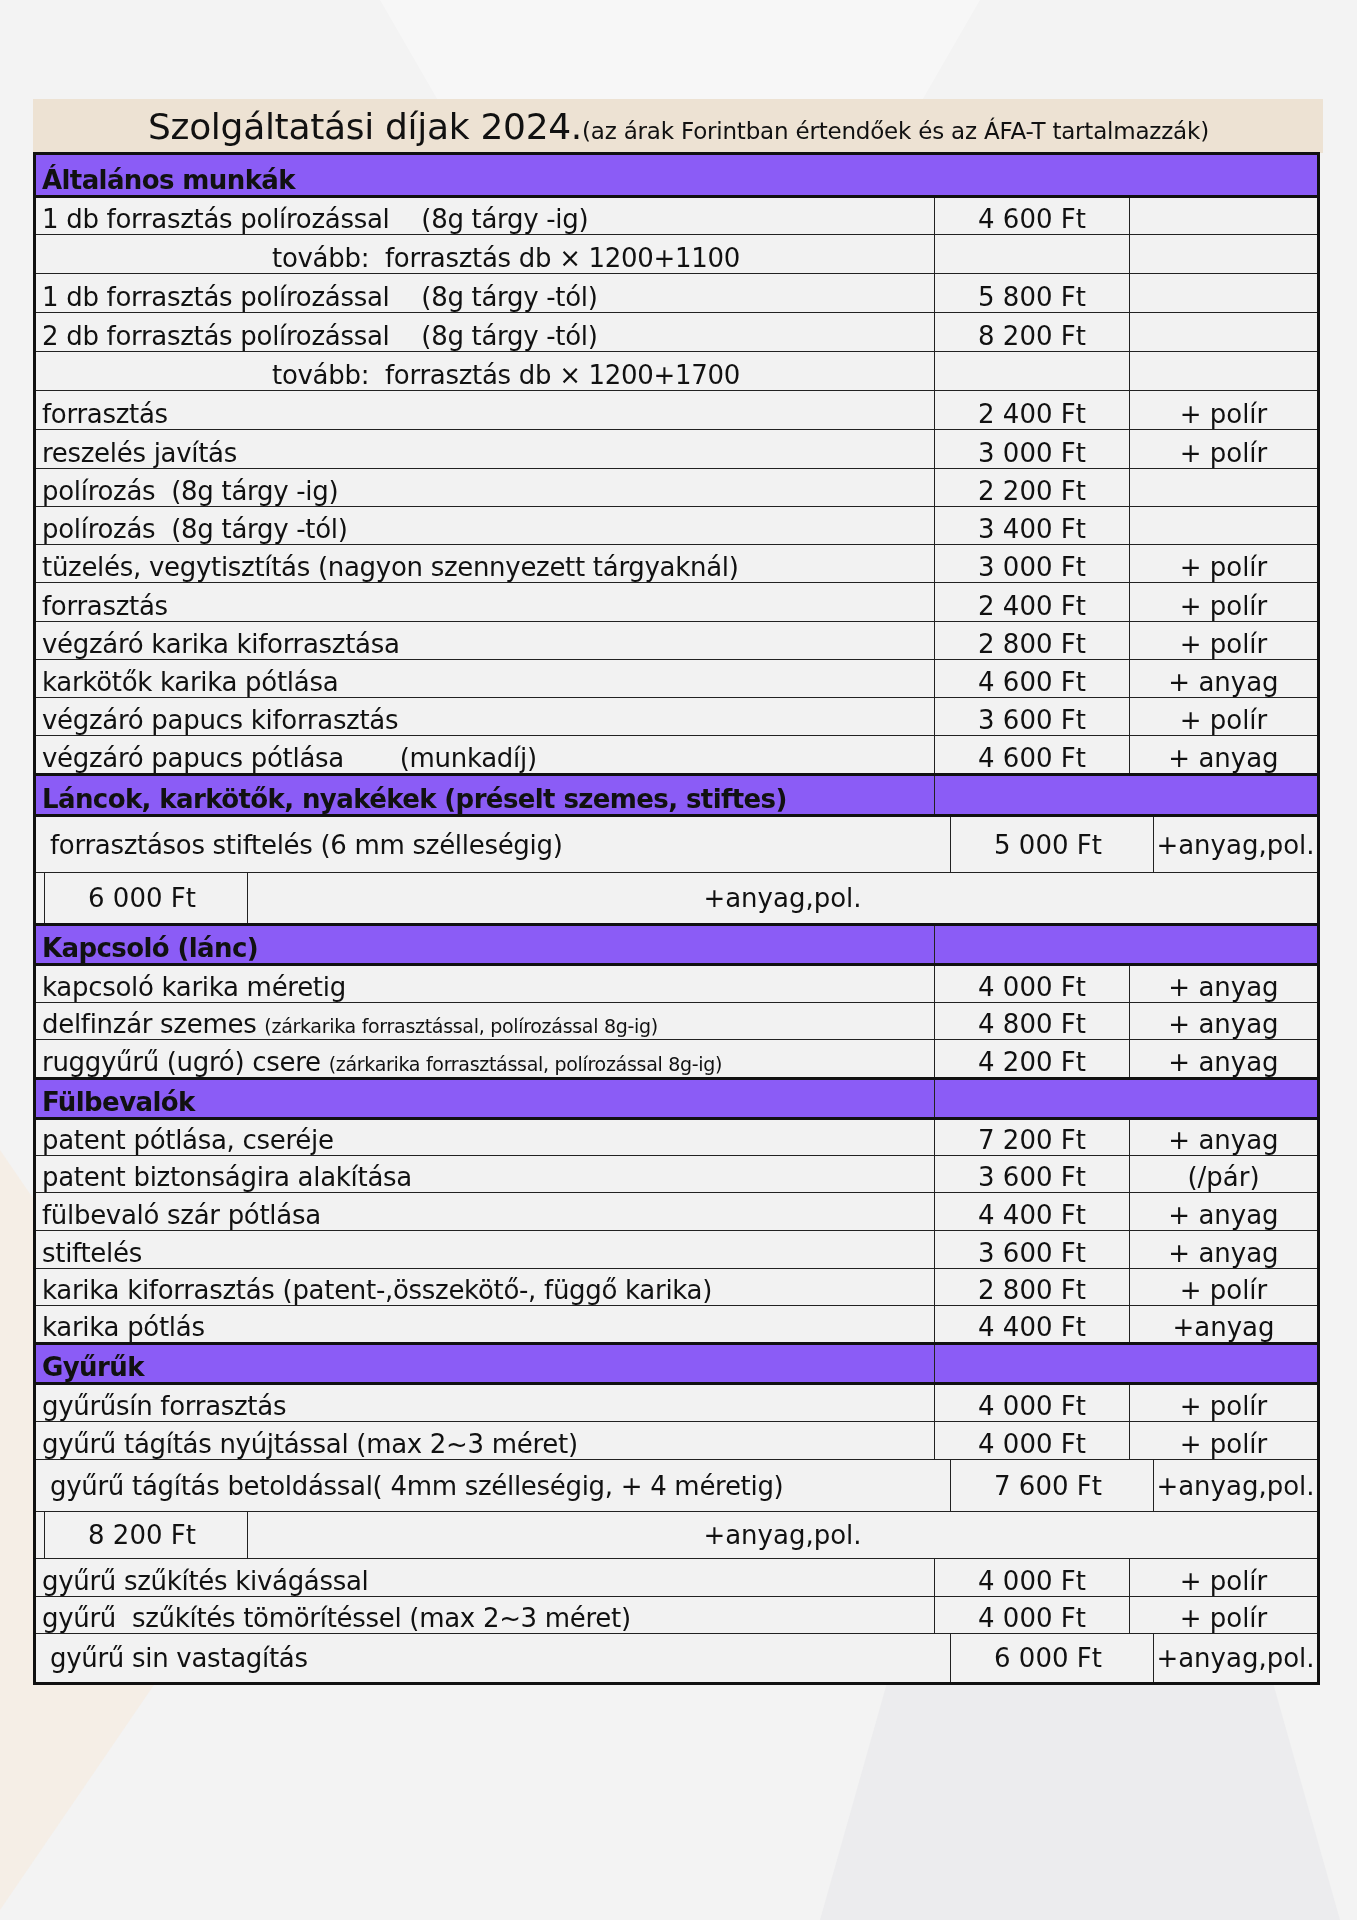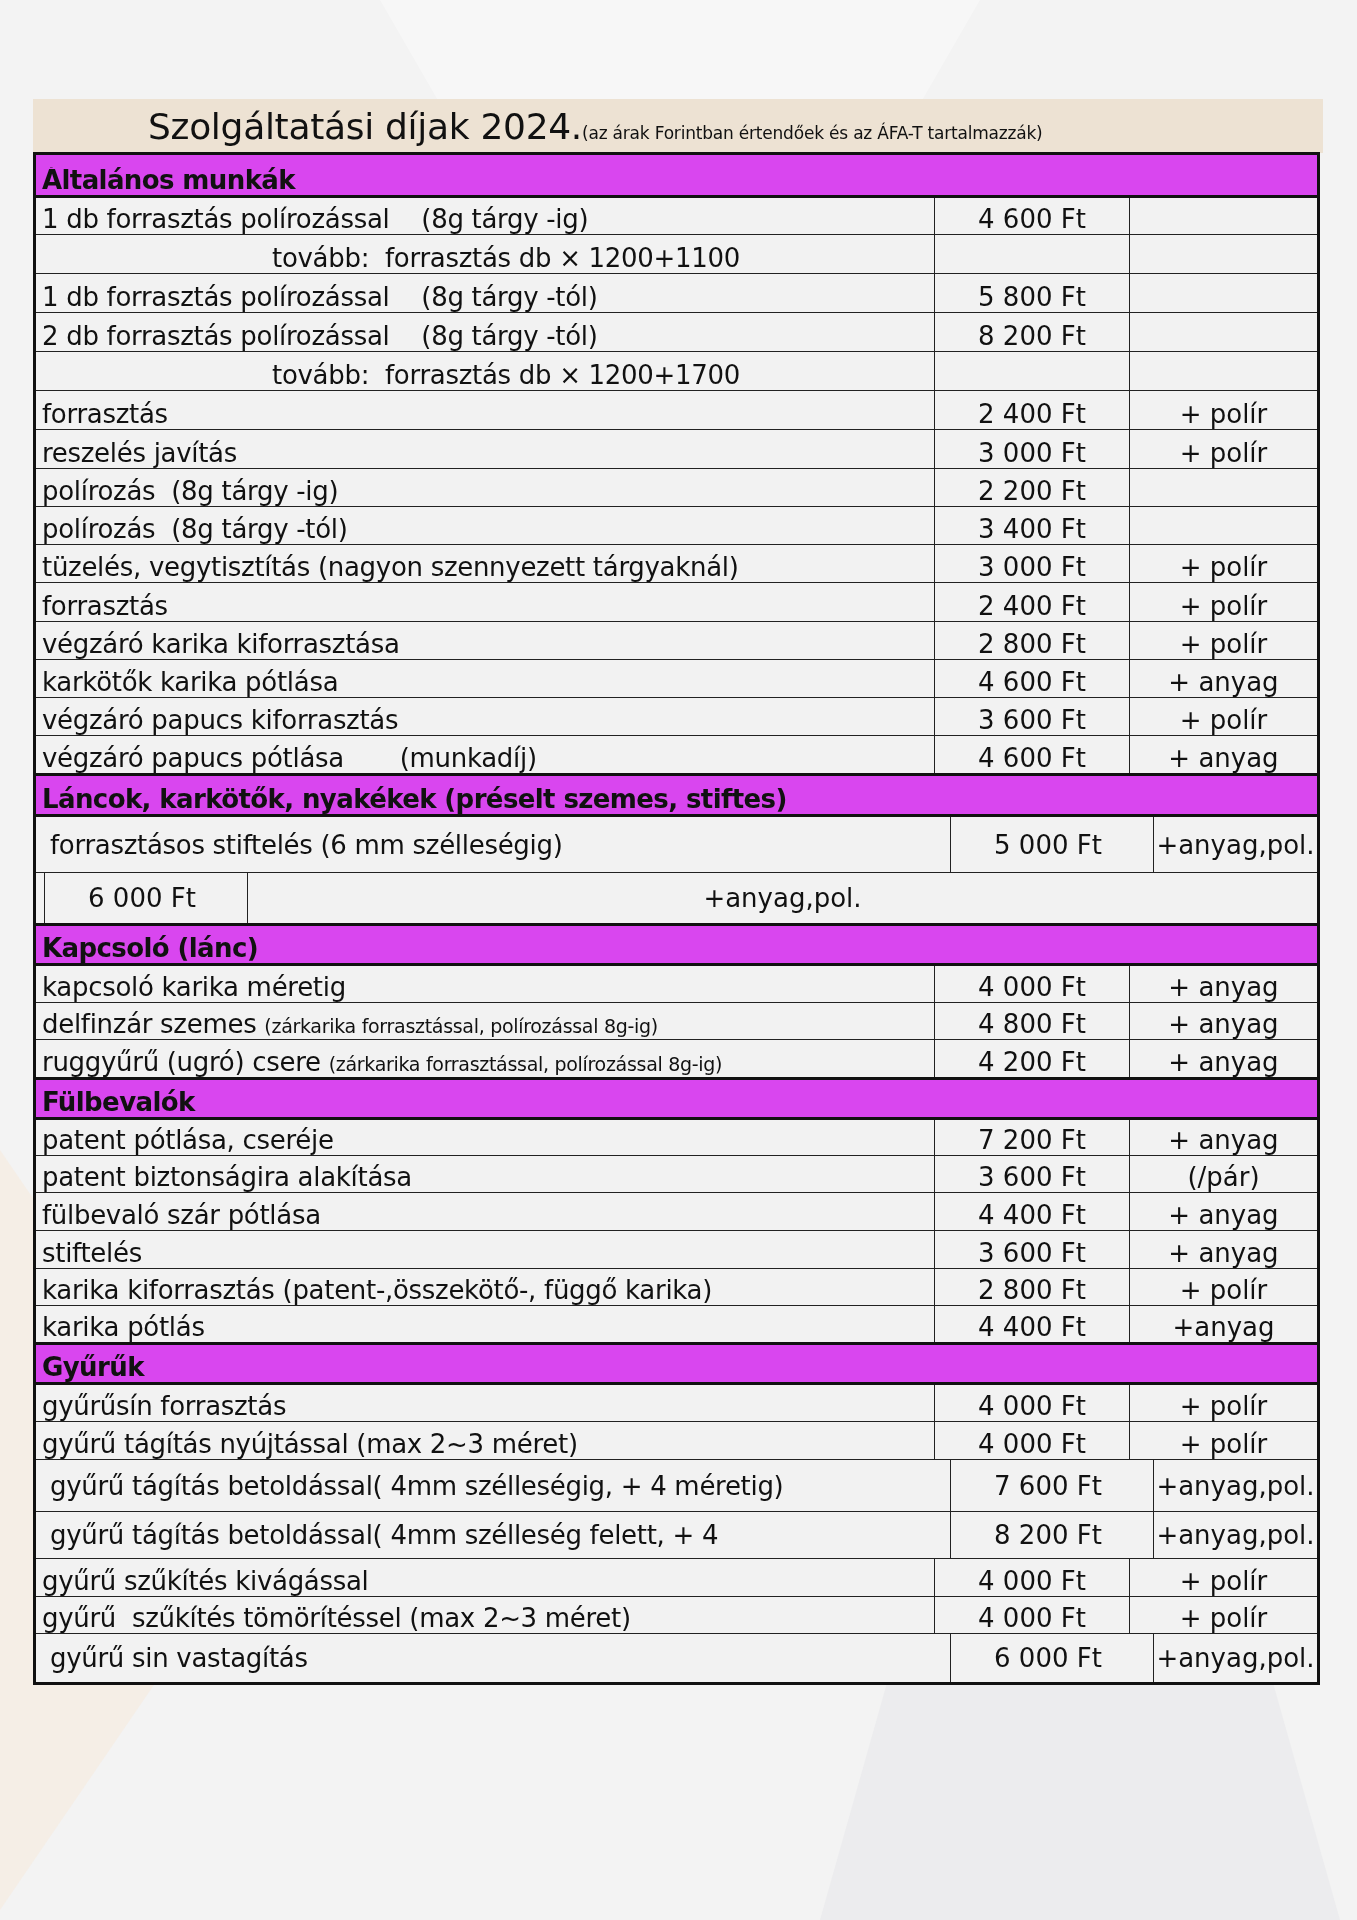--- a/index.html
+++ b/index.html
@@ -16,37 +16,37 @@
 
   .title-band {
     position:absolute; left:33px; top:99px; width:1290px; height:54px;
     background:#ede2d3;
   }
   .title {
     position:absolute; left:148px; top:103px; white-space:nowrap;
     line-height:48px;
   }
   .title-main { font-size:36px; letter-spacing:-0.3px; }
-  .title-sub { font-size:17px; letter-spacing:-0.2px; }
+  .title-sub { font-size:23px; letter-spacing:-0.2px; }
 
   .table {
     position:absolute; left:33px; top:152px; width:1287px;
     border:3px solid #111; box-sizing:border-box; background:#f2f2f2;
   }
   .row { position:relative; display:flex; border-top:1.5px solid #222; box-sizing:border-box; }
   .row:first-child { border-top:none; }
   .cell { box-sizing:border-box; display:flex; align-items:flex-end; overflow:hidden; white-space:nowrap; }
   .c-label { width:898px; padding-left:6px; font-size:26px; letter-spacing:-0.3px; }
   .c-price { width:195px; border-left:1.5px solid #222; justify-content:center; font-size:26px; }
   .c-note { flex:1; border-left:1.5px solid #222; justify-content:center; font-size:26px; }
   .row.tall .cell { align-items:center;margin-left:8px; }
   .row .cell span { line-height:1; padding-bottom:2px; }
   .row.tall .cell span { padding-bottom:0; }
 
-  .row.section { background:#d946ef; border-top:3px solid #111;align-items:flex-end; }
+  .row.section { background:#8b5cf6; border-top:3px solid #111; }
   .row.section + .row { border-top:3px solid #111; }
   .row.section .c-label { font-weight:bold; font-size:26px; letter-spacing:-0.6px; }
   .row.section .c-merged { flex:1; border-left:1.5px solid #222; }
   .row.section.first { border-top:none; }
   .row.section.first .c-merged { border-left:none; }
   .indent span { padding-left:230px; }
   .small { font-size:19px; }
 </style>
 </head>
 <body>
@@ -407,23 +407,20 @@
         <span>gyűrű tágítás betoldással( 4mm szélleségig, + 4 méretig)</span>
       </div>
     <div class="cell c-price">
         <span>7 600 Ft</span>
       </div>
     <div class="cell c-note">
         <span>+anyag,pol.</span>
       </div>
   </div>
   <div class="row tall" style="height:47px">
-    <div class="cell c-label">
-        <span>gyűrű tágítás betoldással( 4mm szélleség felett, + 4</span>
-      </div>
     <div class="cell c-price">
         <span>8 200 Ft</span>
       </div>
     <div class="cell c-note">
         <span>+anyag,pol.</span>
       </div>
   </div>
   <div class="row" style="height:38px">
     <div class="cell c-label">
         <span>gyűrű szűkítés kivágással</span>

